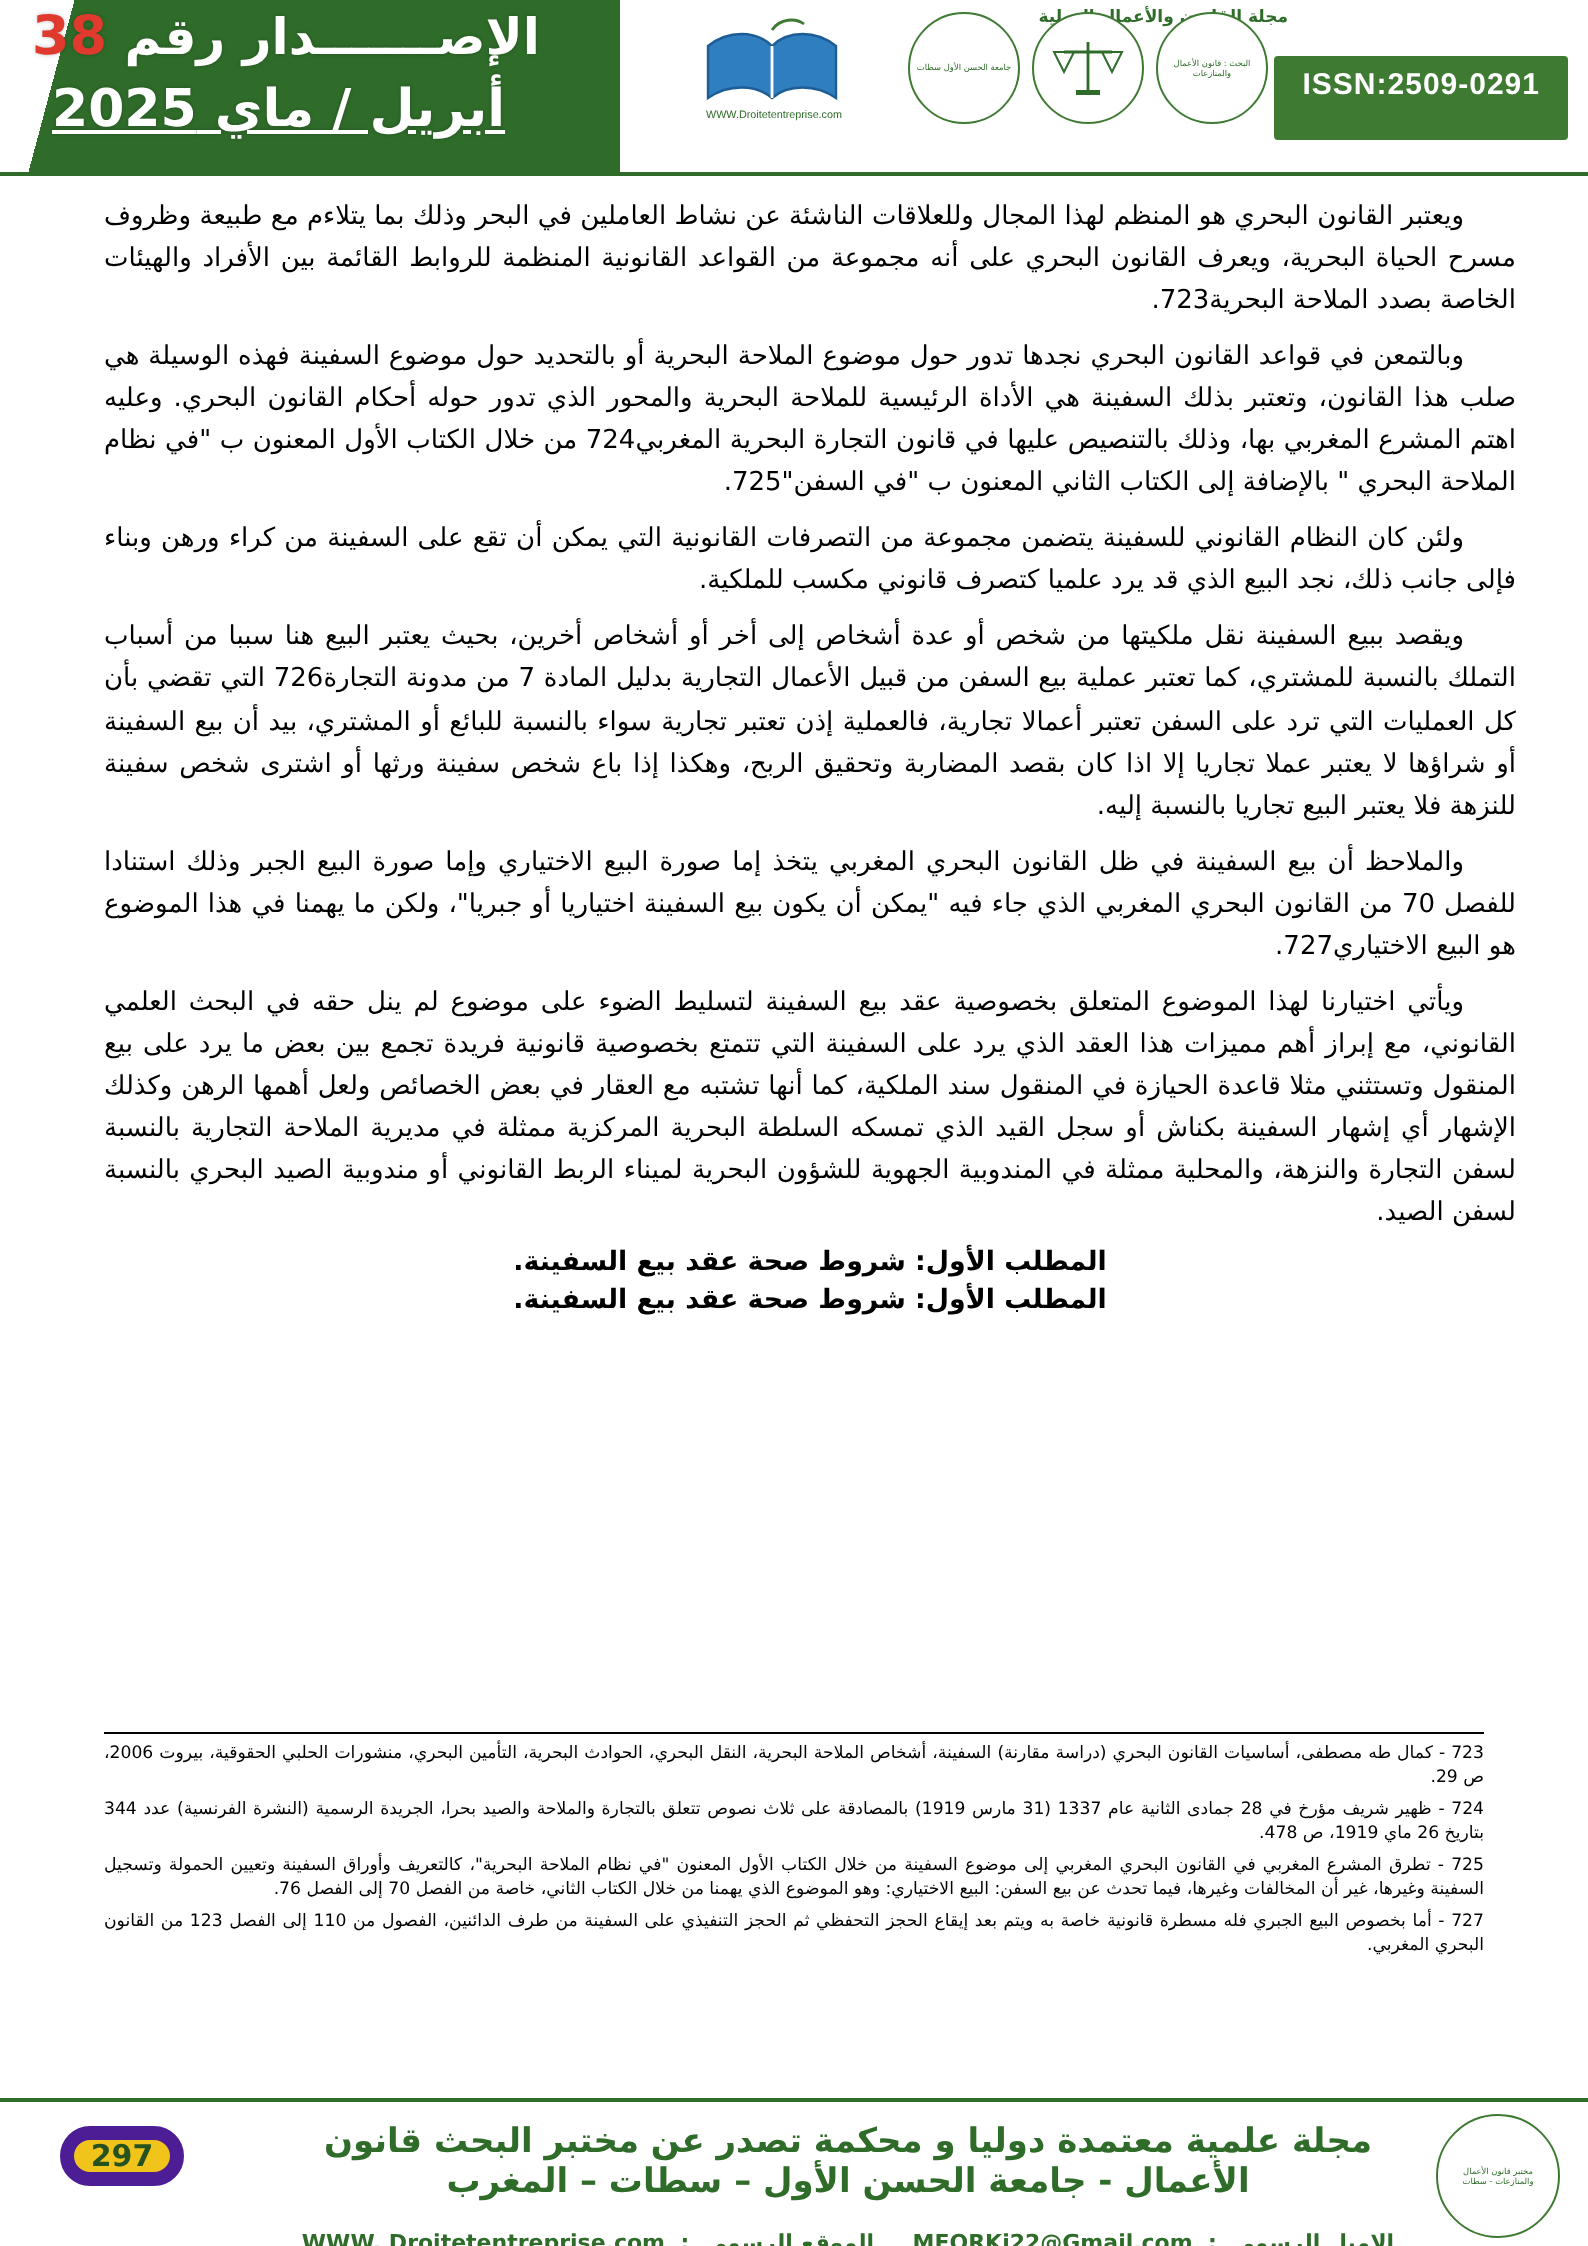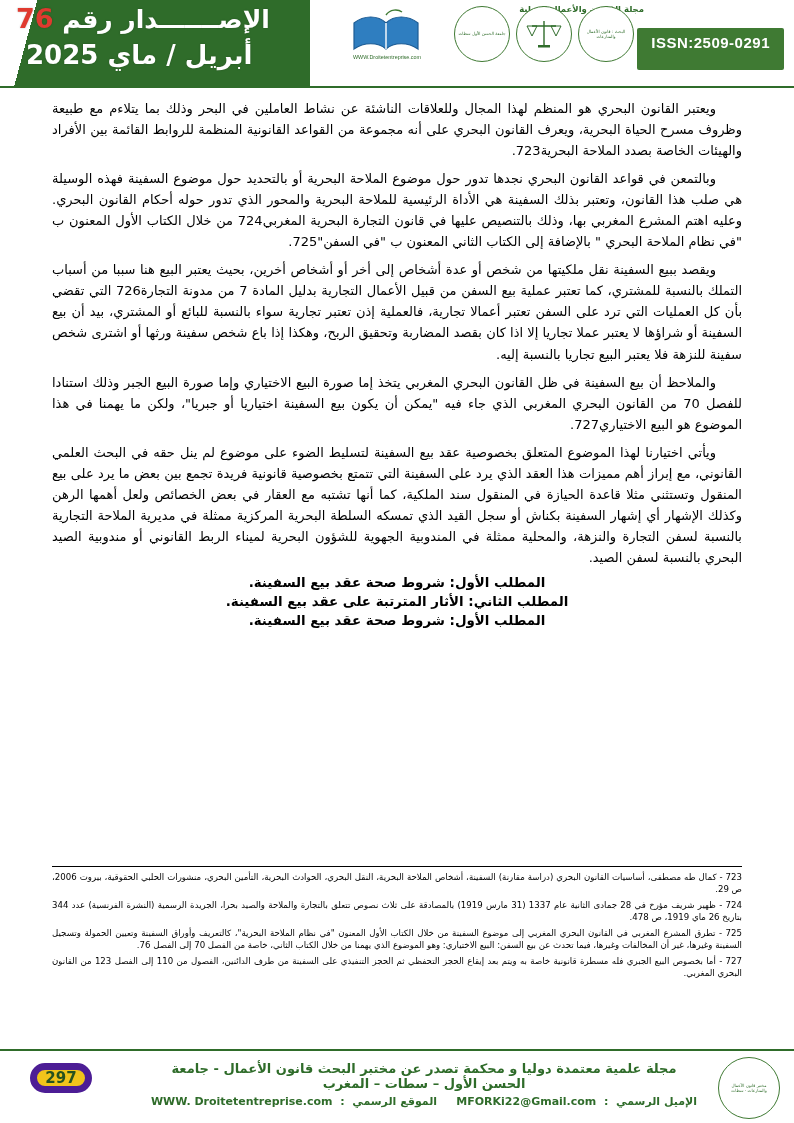--- a/index.html
+++ b/index.html
@@ -73,29 +73,30 @@
     font-size:25px;
     white-space:nowrap;
     text-shadow:0 0 2px rgba(0,0,0,.25);
   }
   .issue-no .num { color:#e03a2f; font-size:27px; }
   .issue-date {
     position:absolute; top:40px; left:26px;
     color:#ffffff; font-weight:bold; font-size:26px;
     white-space:nowrap;
     text-shadow:0 0 2px rgba(0,0,0,.25);
+    text-decoration:underline;
   }
   .header-rule {
     position:absolute; top:86px; right:0; width:100%; height:2px;
     background:#2f6c2a;
   }
 
   
   .content {
-    padding: 10px 52px 0 52px;
+    padding: 10px 36px 0 52px;
     direction: rtl;
   }
   p.body {
     margin: 0 0 7px 0;
     font-size: 13.0px;
     line-height: 1.62;
     text-align: justify;
     text-justify: inter-word;
     text-indent: 26px;
     color:#000000;
@@ -147,21 +148,21 @@
   }
   .footer-seal .seal-txt {
     font-size:4.2px; color:#2f6c2a; text-align:center; line-height:1.3; padding:3px;
   }
   .footer-text {
     position:absolute; top:14px; right:96px; left:150px;
     text-align:center;
     direction:rtl;
   }
   .footer-line1 {
-    font-size:13px; font-weight:bold; color:#2f6c2a; margin-bottom:4px;
+    font-size:17px; font-weight:bold; color:#2f6c2a; margin-bottom:14px;
   }
   .footer-line2 {
     font-size:11px; font-weight:bold; color:#2f6c2a;
   }
   .footer-line2 .lat { direction:ltr; unicode-bidi:embed; }
   .page-badge {
     position:absolute; top:16px; left:30px;
     width:62px; height:30px; border-radius:15px;
     background:#f0c41b;
     display:flex; align-items:center; justify-content:center;
@@ -201,37 +202,37 @@
       <path d="M52 14 L52 40" stroke="#ffffff" stroke-width="1.4"></path>
       <path d="M52 6 C56 0, 64 0, 68 3" fill="none" stroke="#3f7a33" stroke-width="1.4"></path>
       <text x="53" y="50" font-size="5.4" fill="#2f6c2a" text-anchor="middle" font-family="Liberation Sans">WWW.Droitetentreprise.com</text>
     </svg>
   </div>
 
   <div class="ribbon">
     <div class="ribbon-inner">
       <div class="issue-no">
         <span>الإصـــــــدار رقم</span>
-        <span class="num">76</span>
+        <span class="num">38</span>
       </div>
       <div class="issue-date">أبريل / ماي 2025</div>
     </div>
   </div>
   <div class="header-rule"></div>
 </div>
 
 <div class="content">
   <p class="body">ويعتبر القانون البحري هو المنظم لهذا المجال وللعلاقات الناشئة عن نشاط العاملين في البحر وذلك بما يتلاءم مع طبيعة وظروف مسرح الحياة البحرية، ويعرف القانون البحري على أنه مجموعة من القواعد القانونية المنظمة للروابط القائمة بين الأفراد والهيئات الخاصة بصدد الملاحة البحرية723.</p>
   <p class="body">وبالتمعن في قواعد القانون البحري نجدها تدور حول موضوع الملاحة البحرية أو بالتحديد حول موضوع السفينة فهذه الوسيلة هي صلب هذا القانون، وتعتبر بذلك السفينة هي الأداة الرئيسية للملاحة البحرية والمحور الذي تدور حوله أحكام القانون البحري. وعليه اهتم المشرع المغربي بها، وذلك بالتنصيص عليها في قانون التجارة البحرية المغربي724 من خلال الكتاب الأول المعنون ب "في نظام الملاحة البحري " بالإضافة إلى الكتاب الثاني المعنون ب "في السفن"725.</p>
+  <p class="body">ولئن كان النظام القانوني للسفينة يتضمن مجموعة من التصرفات القانونية التي يمكن أن تقع على السفينة من كراء ورهن وبناء فإلى جانب ذلك، نجد البيع الذي قد يرد علميا كتصرف قانوني مكسب للملكية.</p>
   <p class="body">ويقصد ببيع السفينة نقل ملكيتها من شخص أو عدة أشخاص إلى أخر أو أشخاص أخرين، بحيث يعتبر البيع هنا سببا من أسباب التملك بالنسبة للمشتري، كما تعتبر عملية بيع السفن من قبيل الأعمال التجارية بدليل المادة 7 من مدونة التجارة726 التي تقضي بأن كل العمليات التي ترد على السفن تعتبر أعمالا تجارية، فالعملية إذن تعتبر تجارية سواء بالنسبة للبائع أو المشتري، بيد أن بيع السفينة أو شراؤها لا يعتبر عملا تجاريا إلا اذا كان بقصد المضاربة وتحقيق الربح، وهكذا إذا باع شخص سفينة ورثها أو اشترى شخص سفينة للنزهة فلا يعتبر البيع تجاريا بالنسبة إليه.</p>
   <p class="body">والملاحظ أن بيع السفينة في ظل القانون البحري المغربي يتخذ إما صورة البيع الاختياري وإما صورة البيع الجبر وذلك استنادا للفصل 70 من القانون البحري المغربي الذي جاء فيه "يمكن أن يكون بيع السفينة اختياريا أو جبريا"، ولكن ما يهمنا في هذا الموضوع هو البيع الاختياري727.</p>
   <p class="body">ويأتي اختيارنا لهذا الموضوع المتعلق بخصوصية عقد بيع السفينة لتسليط الضوء على موضوع لم ينل حقه في البحث العلمي القانوني، مع إبراز أهم مميزات هذا العقد الذي يرد على السفينة التي تتمتع بخصوصية قانونية فريدة تجمع بين بعض ما يرد على بيع المنقول وتستثني مثلا قاعدة الحيازة في المنقول سند الملكية، كما أنها تشتبه مع العقار في بعض الخصائص ولعل أهمها الرهن وكذلك الإشهار أي إشهار السفينة بكناش أو سجل القيد الذي تمسكه السلطة البحرية المركزية ممثلة في مديرية الملاحة التجارية بالنسبة لسفن التجارة والنزهة، والمحلية ممثلة في المندوبية الجهوية للشؤون البحرية لميناء الربط القانوني أو مندوبية الصيد البحري بالنسبة لسفن الصيد.</p>
 
   <p class="matlab">المطلب الأول: شروط صحة عقد بيع السفينة.</p>
-  <p class="matlab">المطلب الثاني: الأثار المترتبة على عقد بيع السفينة.</p>
   <p class="matlab">المطلب الأول: شروط صحة عقد بيع السفينة.</p>
 </div>
 
 <div class="fn-wrap">
   <div class="fn-rule"></div>
   <p class="fn">723 - كمال طه مصطفى، أساسيات القانون البحري (دراسة مقارنة) السفينة، أشخاص الملاحة البحرية، النقل البحري، الحوادث البحرية، التأمين البحري، منشورات الحلبي الحقوقية، بيروت 2006، ص 29.</p>
   <p class="fn">724 - ظهير شريف مؤرخ في 28 جمادى الثانية عام 1337 (31 مارس 1919) بالمصادقة على ثلاث نصوص تتعلق بالتجارة والملاحة والصيد بحرا، الجريدة الرسمية (النشرة الفرنسية) عدد 344 بتاريخ 26 ماي 1919، ص 478.</p>
   <p class="fn">725 - تطرق المشرع المغربي في القانون البحري المغربي إلى موضوع السفينة من خلال الكتاب الأول المعنون "في نظام الملاحة البحرية"، كالتعريف وأوراق السفينة وتعيين الحمولة وتسجيل السفينة وغيرها، غير أن المخالفات وغيرها، فيما تحدث عن بيع السفن: البيع الاختياري: وهو الموضوع الذي يهمنا من خلال الكتاب الثاني، خاصة من الفصل 70 إلى الفصل 76.</p>
   <p class="fn">727 - أما بخصوص البيع الجبري فله مسطرة قانونية خاصة به ويتم بعد إيقاع الحجز التحفظي ثم الحجز التنفيذي على السفينة من طرف الدائنين، الفصول من 110 إلى الفصل 123 من القانون البحري المغربي.</p>
 </div>

